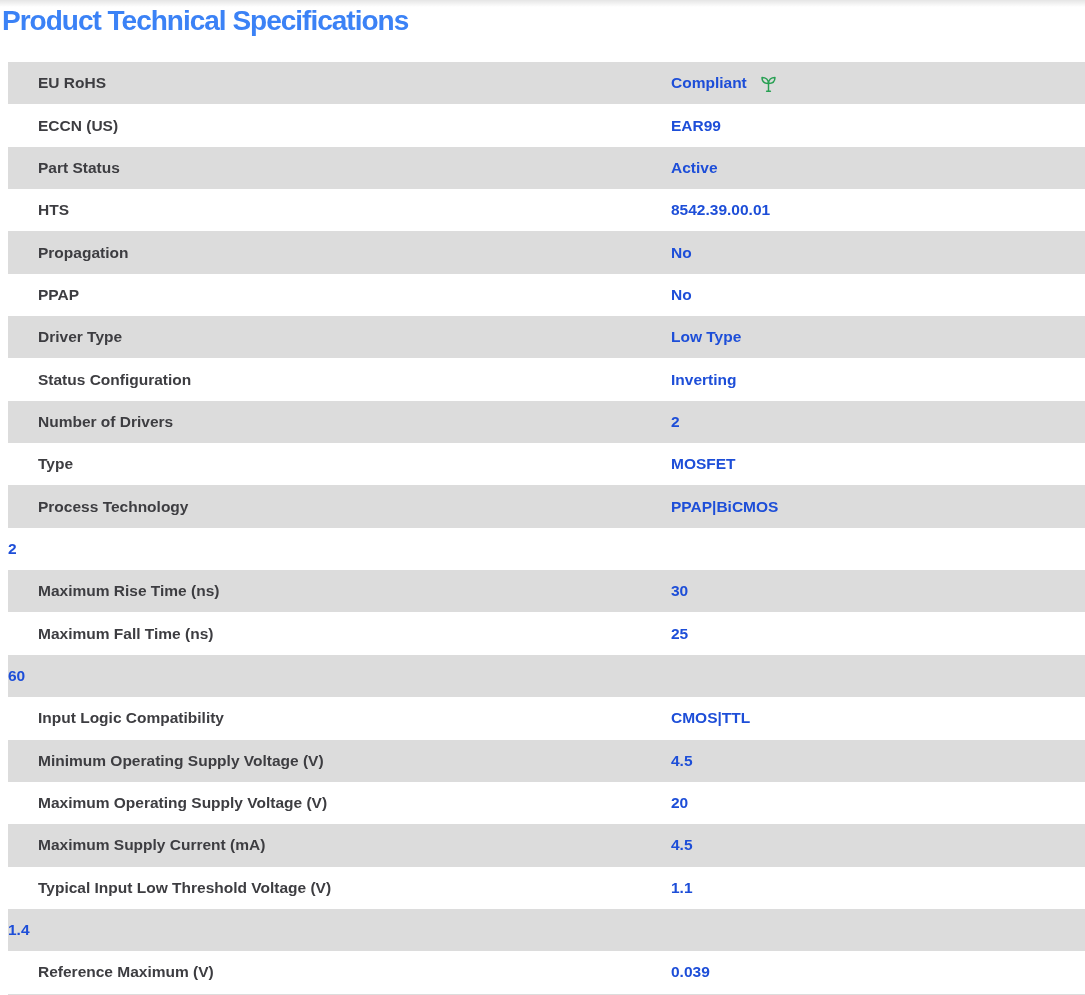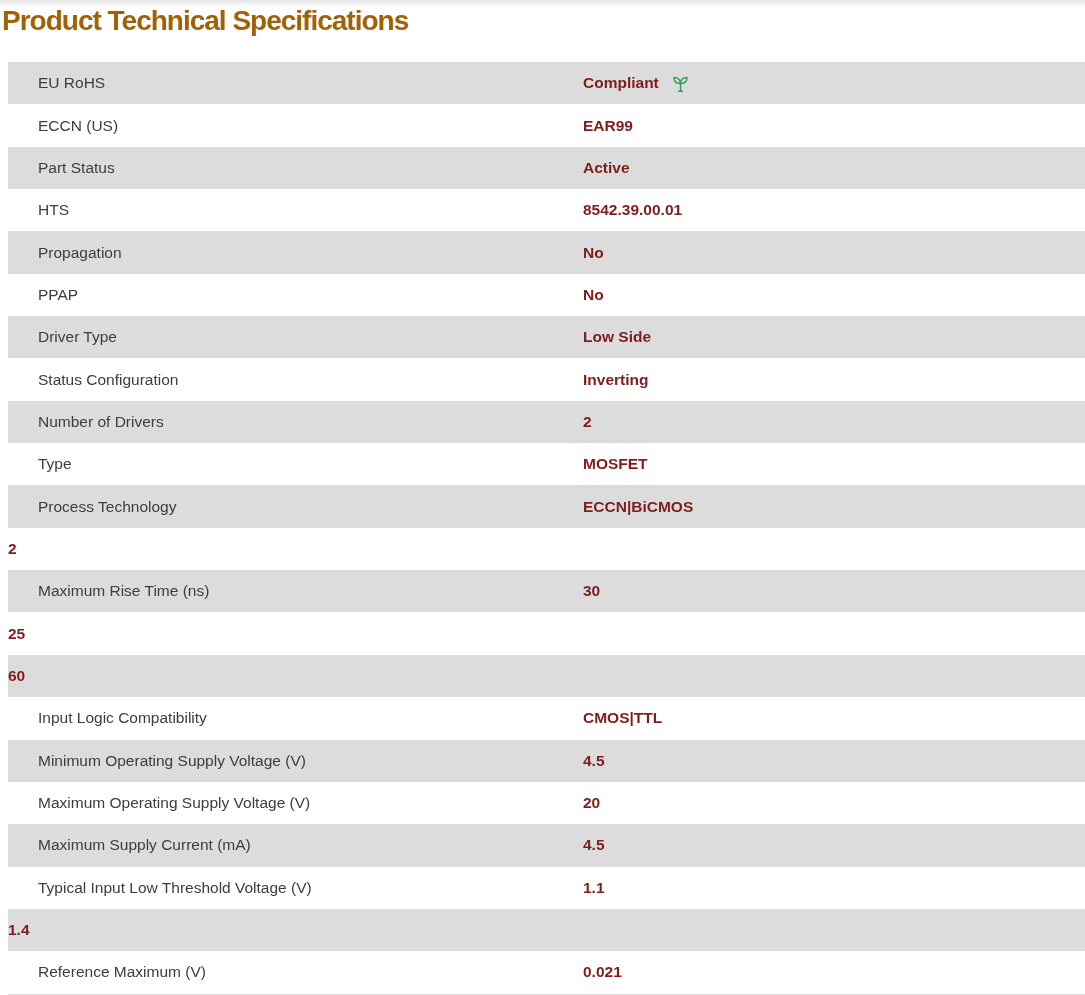--- a/index.html
+++ b/index.html
@@ -22,49 +22,49 @@
     height: 7px;
     background: linear-gradient(to bottom, rgba(0,0,0,0.10), rgba(0,0,0,0));
     pointer-events: none;
   }
   .page-title {
     margin: 2px 0 0 2px;
     font-size: 28px;
     line-height: 38px;
     font-weight: 700;
     letter-spacing: -1px;
-    color: #a16207;
+    color: #3b82f6;
   }
   .spec-table {
     margin: 22px 0 0 8px;
     width: 1077px;
   }
   .row {
     display: flex;
     align-items: center;
     height: 42.35px;
   }
   .row.alt   { background: #dcdcdc; }
   .row.plain { background: #ffffff; justify-content: center; }
   .cell-label {
     box-sizing: border-box;
-    width: 575px;
+    width: 663px;
     padding-left: 30px;
     font-size: 15.5px;
-    font-weight: 400;
+    font-weight: 700;
     color: #3d3d41;
     white-space: nowrap;
   }
   .cell-value {
     flex: 1;
     display: flex;
     align-items: center;
     font-size: 15.5px;
     font-weight: 700;
-    color: #7f1d1d;
+    color: #1d4ed8;
     white-space: nowrap;
   }
   .leaf {
     display: inline-flex;
     align-items: center;
     margin-left: 11px;
   }
   .leaf svg { display: block; }
   .row.peek { height: 42px; }
 </style>
@@ -120,21 +120,21 @@
       <div class="row plain">
     <div class="cell-label">PPAP</div>
     <div class="cell-value">
       <span>No</span>
 
     </div>
   </div>
       <div class="row alt">
     <div class="cell-label">Driver Type</div>
     <div class="cell-value">
-      <span>Low Side</span>
+      <span>Low Type</span>
 
     </div>
   </div>
       <div class="row plain">
     <div class="cell-label">Status Configuration</div>
     <div class="cell-value">
       <span>Inverting</span>
 
     </div>
   </div>
@@ -148,38 +148,39 @@
       <div class="row plain">
     <div class="cell-label">Type</div>
     <div class="cell-value">
       <span>MOSFET</span>
 
     </div>
   </div>
       <div class="row alt">
     <div class="cell-label">Process Technology</div>
     <div class="cell-value">
-      <span>ECCN|BiCMOS</span>
+      <span>PPAP|BiCMOS</span>
 
     </div>
   </div>
       <div class="row plain">
     <div class="cell-value">
       <span>2</span>
 
     </div>
   </div>
       <div class="row alt">
     <div class="cell-label">Maximum Rise Time (ns)</div>
     <div class="cell-value">
       <span>30</span>
 
     </div>
   </div>
       <div class="row plain">
+    <div class="cell-label">Maximum Fall Time (ns)</div>
     <div class="cell-value">
       <span>25</span>
 
     </div>
   </div>
       <div class="row alt">
     <div class="cell-value">
       <span>60</span>
 
     </div>
@@ -221,19 +222,19 @@
   </div>
       <div class="row alt">
     <div class="cell-value">
       <span>1.4</span>
 
     </div>
   </div>
       <div class="row plain">
     <div class="cell-label">Reference Maximum (V)</div>
     <div class="cell-value">
-      <span>0.021</span>
+      <span>0.039</span>
 
     </div>
   </div>
       <div class="row alt peek"></div>
     </div>
 </div>
 
 </body></html>

